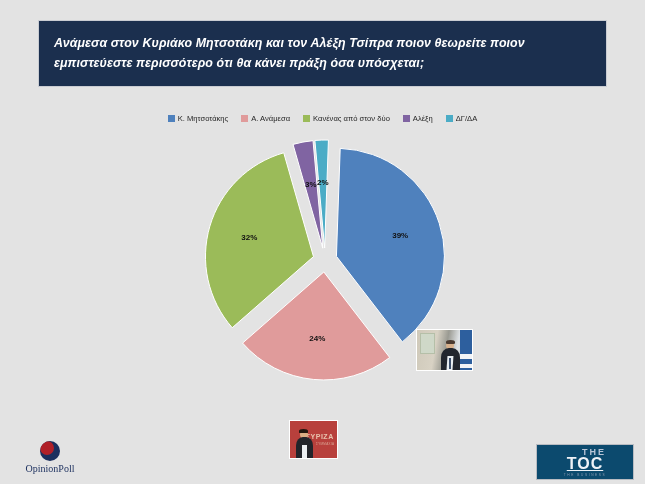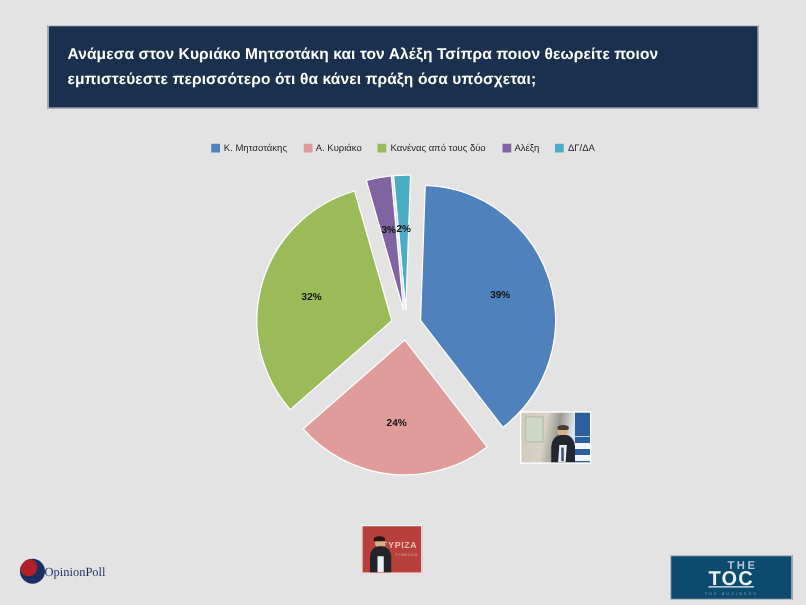--- a/index.html
+++ b/index.html
@@ -20,20 +20,21 @@
     position: absolute;
     left: 38px;
     top: 20px;
     width: 569px;
     height: 67px;
     background: #1b2f4e;
     border: 1px solid #c9ccd2;
     box-sizing: border-box;
     display: flex;
     align-items: center;
+    font-style: italic;
   }
   #title-text {
     color: #ffffff;
     font-size: 12.4px;
     font-weight: bold;
     line-height: 1.55;
     padding: 0 14px 0 15px;
     letter-spacing: 0.1px;
   }
 
@@ -237,21 +238,21 @@
   }
 
   
   #opinionpoll-logo {
     position: absolute;
     left: 14px;
     top: 437px;
     width: 72px;
     height: 40px;
     display: flex;
-    flex-direction: row;
+    flex-direction: column;
     align-items: center;
     justify-content: center;
   }
   #op-mark {
     width: 20px;
     height: 20px;
     border-radius: 50%;
     background: #1b2f5e;
     position: relative;
     overflow: hidden;
@@ -319,25 +320,25 @@
   <div id="title-text">Ανάμεσα στον Κυριάκο Μητσοτάκη και τον Αλέξη Τσίπρα ποιον θεωρείτε ποιον εμπιστεύεστε περισσότερο ότι θα κάνει πράξη όσα υπόσχεται;</div>
 </div>
 
 <div id="legend">
   <div class="legend-item">
     <span class="legend-swatch" style="background:#4f81bd"></span>
     <span class="legend-label">Κ. Μητσοτάκης</span>
   </div>
   <div class="legend-item">
     <span class="legend-swatch" style="background:#e09b9b"></span>
-    <span class="legend-label">Α. Κυριάκο</span>
+    <span class="legend-label">Α. Ανάμεσα</span>
   </div>
   <div class="legend-item">
     <span class="legend-swatch" style="background:#9bbb59"></span>
-    <span class="legend-label">Κανένας από τους δύο</span>
+    <span class="legend-label">Κανένας από στον δύο</span>
   </div>
   <div class="legend-item">
     <span class="legend-swatch" style="background:#8064a2"></span>
     <span class="legend-label">Αλέξη</span>
   </div>
   <div class="legend-item">
     <span class="legend-swatch" style="background:#4bacc6"></span>
     <span class="legend-label">ΔΓ/ΔΑ</span>
   </div>
 </div>

